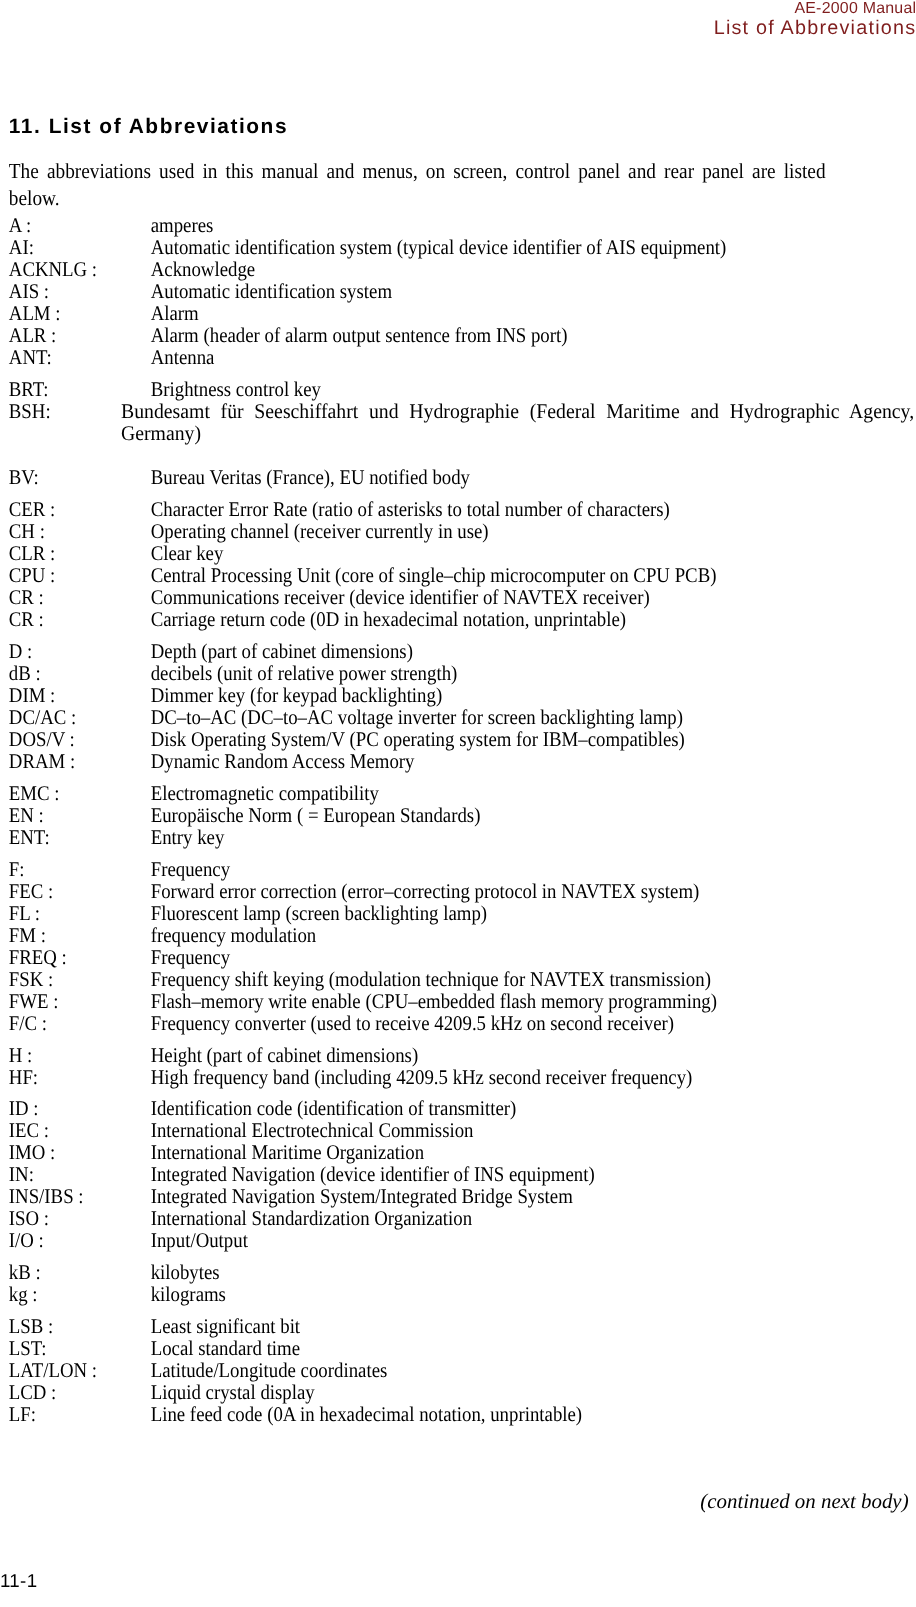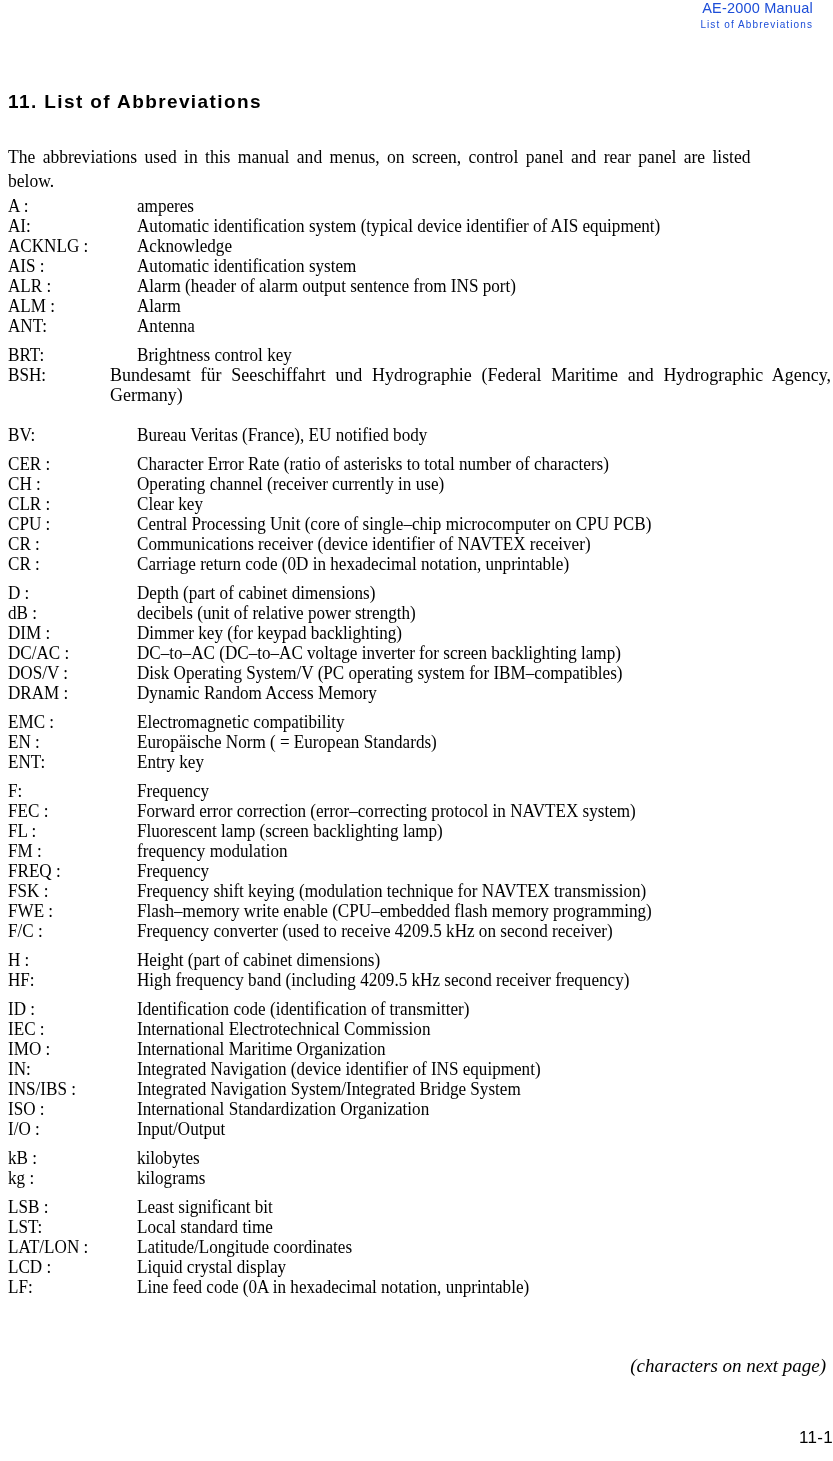--- a/index.html
+++ b/index.html
@@ -20,44 +20,44 @@
     position: absolute;
     left: 0; top: 0;
     width: 833px;
     height: 1461px;
   }
 
   
   .header {
     position: absolute;
     top: 0px;
-    right: 20px;
+    right: 0;
     width: 600px;
     text-align: right;
     font-family: "Liberation Sans", sans-serif;
-    color: #1d4ed8;
+    color: #7f1d1d;
   }
   .header-line1 {
     font-size: 14.5px;
     line-height: 17px;
     letter-spacing: 0.2px;
     white-space: nowrap;
   }
   .header-line2 {
-    font-size: 10px;
+    font-size: 18px;
     line-height: 16px;
     letter-spacing: 1.1px;
     white-space: nowrap;
   }
 
   
   .section-title {
     position: absolute;
     left: 8px;
-    top: 91px;
+    top: 105px;
     font-family: "Liberation Sans", sans-serif;
     font-weight: bold;
     font-size: 19px;
     letter-spacing: 1.4px;
     white-space: nowrap;
   }
 
   
   .intro {
     position: absolute;
@@ -132,21 +132,21 @@
     font-size: 19px;
     font-style: italic;
   }
 
   
   .page-number {
     position: absolute;
     left: 0;
     top: 1428px;
     width: 833px;
-    text-align: right;
+    text-align: left;
     font-family: "Liberation Sans", sans-serif;
     font-size: 17px;
     letter-spacing: 0.3px;
   }
 </style>
 </head>
 <body>
 
 <div class="page">
 
@@ -171,26 +171,26 @@
         </div>
         <div class="entry">
           <span class="abbr">ACKNLG :</span>
           <span class="definition">Acknowledge</span>
         </div>
         <div class="entry">
           <span class="abbr">AIS :</span>
           <span class="definition">Automatic identification system</span>
         </div>
         <div class="entry">
+          <span class="abbr">ALM :</span>
+          <span class="definition">Alarm</span>
+        </div>
+        <div class="entry">
           <span class="abbr">ALR :</span>
           <span class="definition">Alarm (header of alarm output sentence from INS port)</span>
-        </div>
-        <div class="entry">
-          <span class="abbr">ALM :</span>
-          <span class="definition">Alarm</span>
         </div>
         <div class="entry">
           <span class="abbr">ANT:</span>
           <span class="definition">Antenna</span>
         </div>
       </div>
       <div class="group">
         <div class="entry">
           <span class="abbr">BRT:</span>
           <span class="definition">Brightness control key</span>
@@ -371,17 +371,17 @@
           <span class="abbr">LCD :</span>
           <span class="definition">Liquid crystal display</span>
         </div>
         <div class="entry">
           <span class="abbr">LF:</span>
           <span class="definition">Line feed code (0A in hexadecimal notation, unprintable)</span>
         </div>
       </div>
     </div>
 
-  <div class="continued">(characters on next page)</div>
+  <div class="continued">(continued on next body)</div>
 
   <div class="page-number">11-1</div>
 
 </div>
 
 </body></html>

